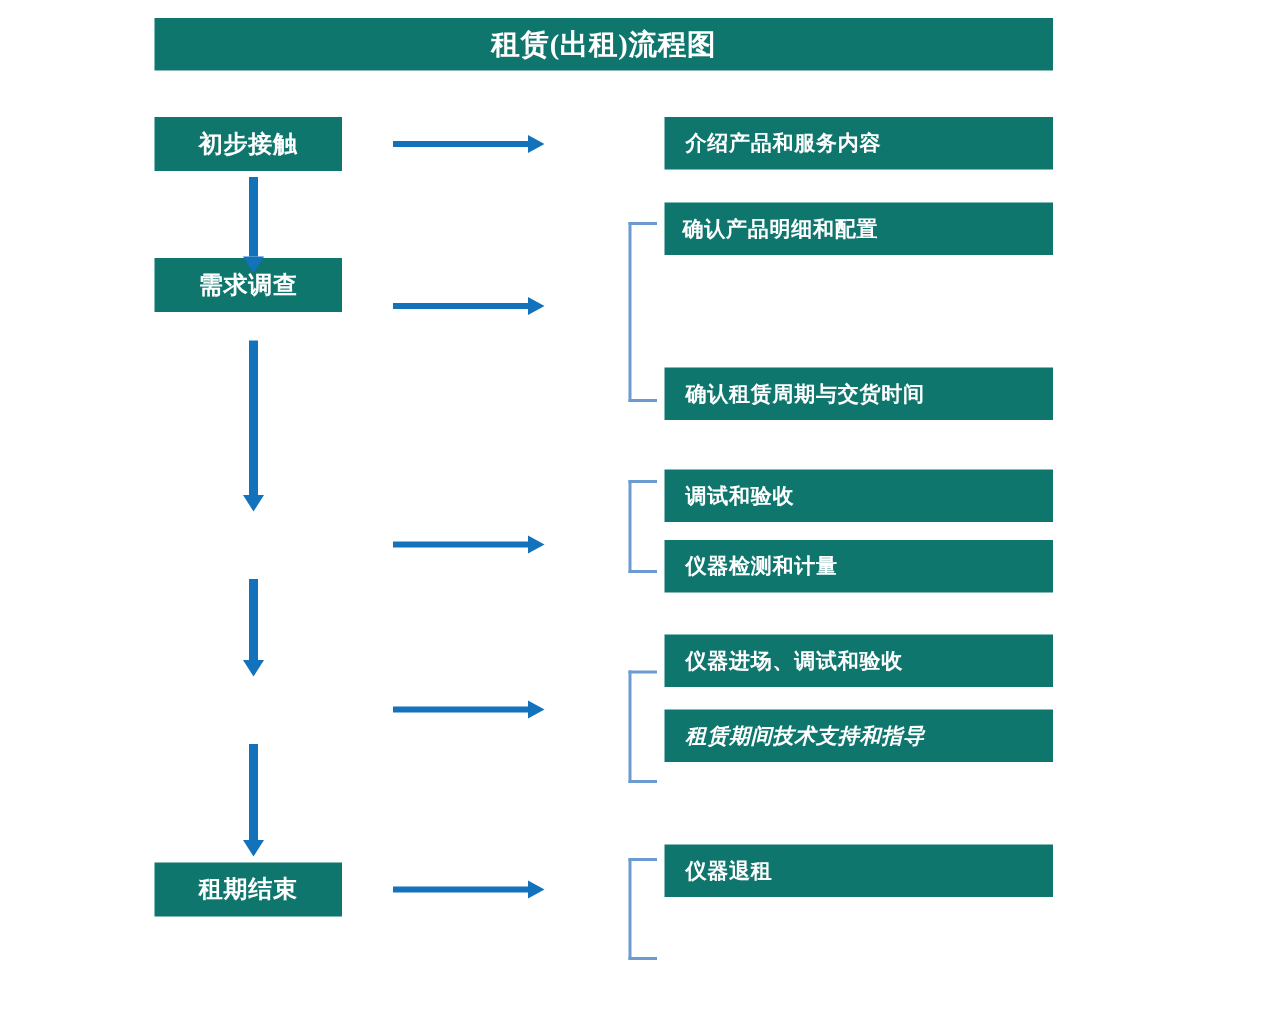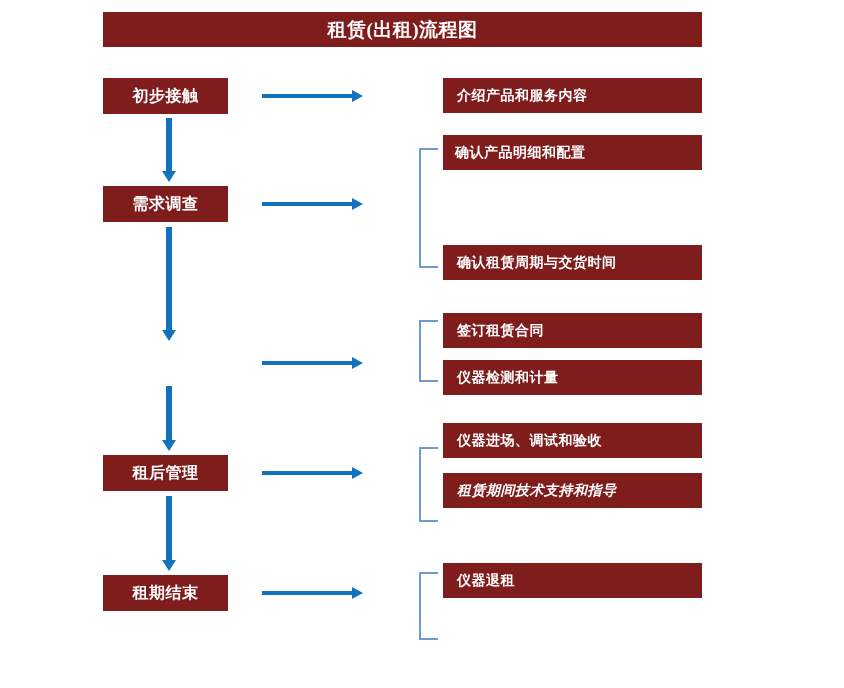--- a/index.html
+++ b/index.html
@@ -17,21 +17,21 @@
 
   #canvas {
     position: absolute;
     left: 0; top: 0;
     width: 844px;
     height: 688px;
   }
 
   .box {
     position: absolute;
-    background: #7f1d1d;
+    background: #0f766e;
     color: #ffffff;
     font-weight: bold;
     display: flex;
     align-items: center;
     box-sizing: border-box;
     letter-spacing: 0.5px;
     white-space: nowrap;
   }
 
   .title-box {
@@ -121,24 +121,23 @@
 </style>
 </head>
 <body>
 
 <div id="canvas">
 
   <div class="box title-box">租赁(出租)流程图</div>
 
   <div class="box stage-box" style="top:78px;">初步接触</div>
 
-  <div class="box stage-box" style="top:186px;">需求调查</div>
-
-
-  <div class="box stage-box" style="top:455px;">租后管理</div>
+  <div class="box stage-box" style="top:172px;">需求调查</div>
+
+
 
   <div class="box stage-box" style="top:575px;">租期结束</div>
 
   <div class="v-arrow" style="top:118px; height:64px;">
     <div class="shaft" style="height:53px;"></div>
     <div class="head" style="top:53px;"></div>
   </div>
 
   <div class="v-arrow" style="top:227px; height:114px;">
     <div class="shaft" style="height:103px;"></div>
@@ -188,21 +187,21 @@
 
   <div class="bracket" style="top:572px; height:68px;"></div>
 
   <div class="box detail-box" style="top:78px;">介绍产品和服务内容</div>
 
   <div class="box detail-box" style="top:135px;padding-left:12px;">确认产品明细和配置</div>
 
 
   <div class="box detail-box" style="top:245px;">确认租赁周期与交货时间</div>
 
-  <div class="box detail-box" style="top:313px;">签订租赁合同</div>
+  <div class="box detail-box" style="top:313px;">调试和验收</div>
 
   <div class="box detail-box" style="top:360px;">仪器检测和计量</div>
 
   <div class="box detail-box" style="top:423px;">仪器进场、调试和验收</div>
 
   <div class="box detail-box" style="top:473px;font-style:italic;">租赁期间技术支持和指导</div>
 
   <div class="box detail-box" style="top:563px;">仪器退租</div>
 
 

